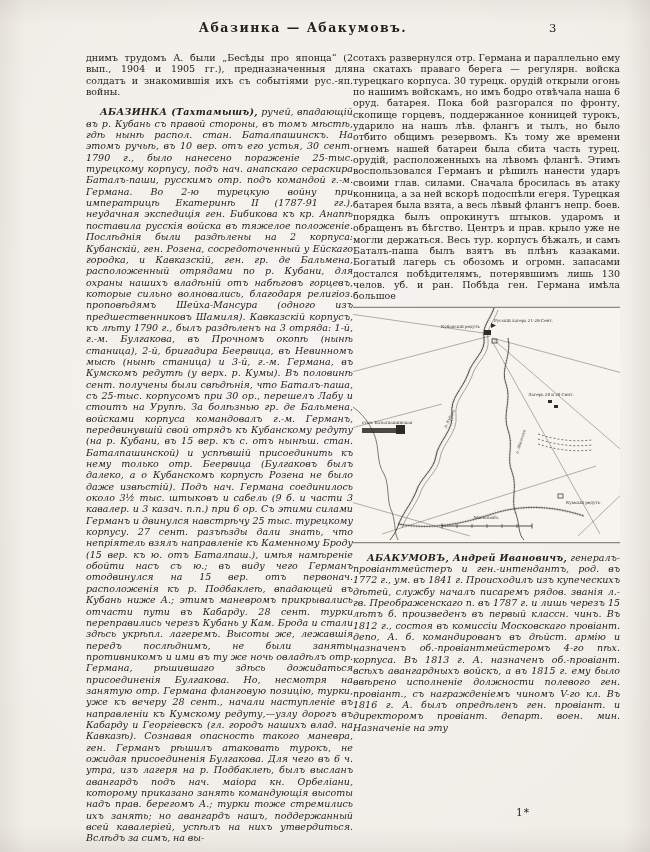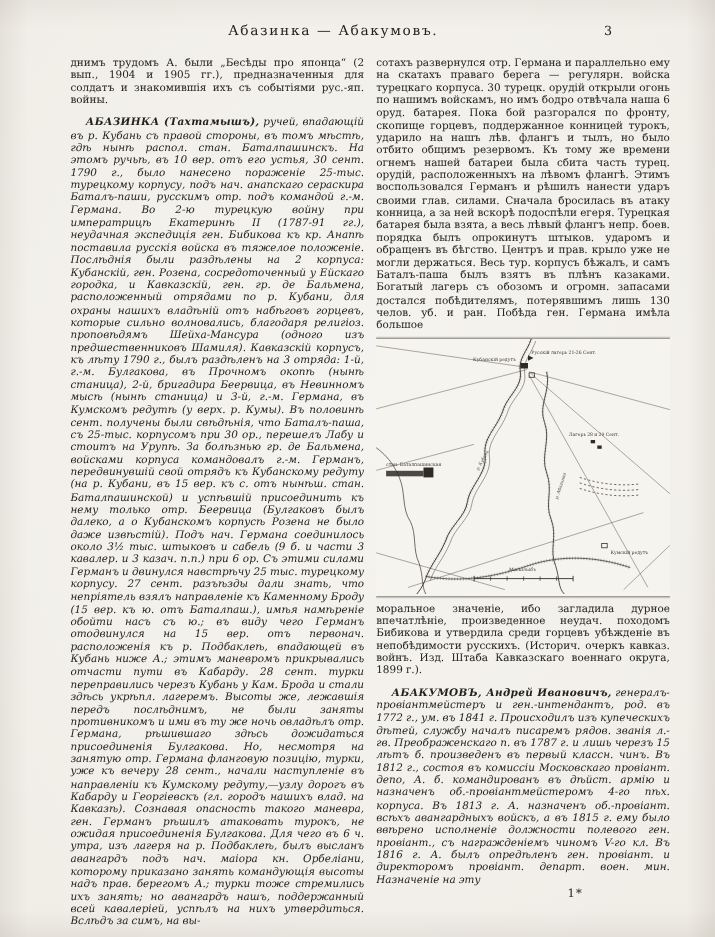--- a/index.html
+++ b/index.html
@@ -11,28 +11,28 @@
   }
   .paper-shade{
     position:absolute;inset:0;pointer-events:none;
     background:
       radial-gradient(ellipse 120% 120% at 50% 45%, rgba(255,255,255,0.35) 0%, rgba(255,255,255,0) 55%),
       linear-gradient(90deg, rgba(120,110,95,0.10) 0%, rgba(120,110,95,0) 4%, rgba(120,110,95,0) 96%, rgba(120,110,95,0.12) 100%),
       linear-gradient(180deg, rgba(120,110,95,0.08) 0%, rgba(120,110,95,0) 3%, rgba(120,110,95,0) 97%, rgba(120,110,95,0.10) 100%);
   }
   .running-head{
     position:absolute;top:20px;left:0;width:606px;text-align:center;
-    font-weight:normal;font-size:12.5px;letter-spacing:1.5px;
+    font-weight:bold;font-size:12.5px;letter-spacing:1.5px;
   }
   .page-number{
     position:absolute;top:21px;left:549px;font-size:11.5px;
   }
   .columns{
-    position:absolute;top:50px;left:64px;width:545px;
-    display:flex;gap:11px;
+    position:absolute;top:50px;left:86px;width:545px;
+    display:flex;
   }
   .col{
     width:267px;height:792px;overflow:hidden;
     font-size:9.5px;line-height:11.35px;text-align:justify;
     word-spacing:-0.2px;
   }
   .col p{margin:0;}
   p.cont{text-indent:0;margin-top:2px;}
   p.entry{text-indent:14px;margin-top:9px;font-style:italic;}
   .hw{font-weight:bold;letter-spacing:0.3px;}
@@ -124,19 +124,18 @@
           <line x1="115" y1="216" x2="115" y2="220" stroke-width="0.6"></line>
           <line x1="130" y1="216" x2="130" y2="220" stroke-width="0.6"></line>
           <line x1="145" y1="216" x2="145" y2="220" stroke-width="0.6"></line>
           <line x1="160" y1="216" x2="160" y2="220" stroke-width="0.6"></line>
           <line x1="175" y1="216" x2="175" y2="220" stroke-width="0.6"></line>
           <line x1="190" y1="215.5" x2="190" y2="220.5" stroke-width="0.8"></line>
         </g>
       </svg>
     </div>
 
-    <p class="cont">моральное значеніе, ибо загладила дурное впечатлѣніе, произведенное неудач. походомъ Бибикова и утвердила среди горцевъ убѣжденіе въ непобѣдимости русскихъ. (Историч. очеркъ кавказ. войнъ. Изд. Штаба Кавказскаго военнаго округа, 1899 г.).</p>
     <p class="entry"><span class="hw">АБАКУМОВЪ, Андрей Ивановичъ,</span><span> генералъ-провіантмейстеръ и ген.-интендантъ, род. въ 1772 г., ум. въ 1841 г. Происходилъ изъ купеческихъ дѣтей, службу началъ писаремъ рядов. званія л.-гв. Преображенскаго п. въ 1787 г. и лишь черезъ 15 лѣтъ б. произведенъ въ первый классн. чинъ. Въ 1812 г., состоя въ комиссіи Московскаго провіант. депо, А. б. командированъ въ дѣйст. армію и назначенъ об.-провіантмейстеромъ 4-го пѣх. корпуса. Въ 1813 г. А. назначенъ об.-провіант. всѣхъ авангардныхъ войскъ, а въ 1815 г. ему было ввѣрено исполненіе должности полевого ген. провіант., съ награжденіемъ чиномъ V-го кл. Въ 1816 г. А. былъ опредѣленъ ген. провіант. и директоромъ провіант. департ. воен. мин. Назначеніе на эту</span></p>
   </div>
 
 </div>
 
 <div class="sig-mark">1*</div>
 
 </body></html>

